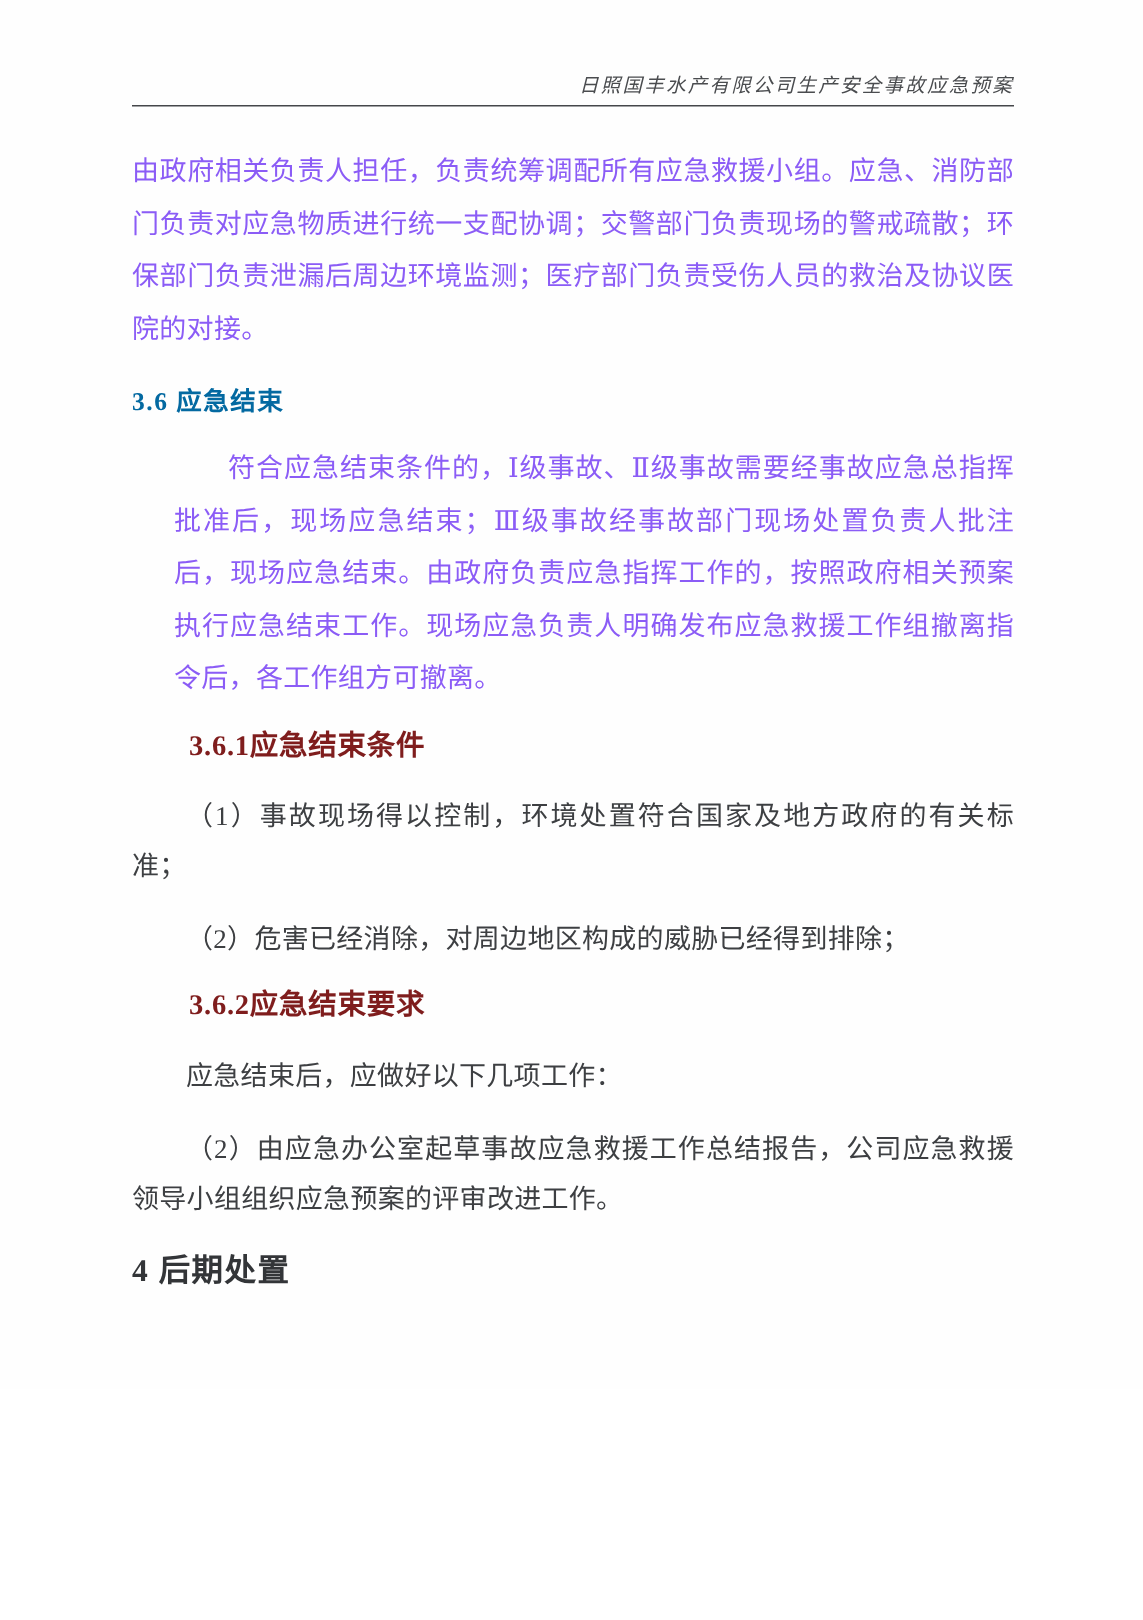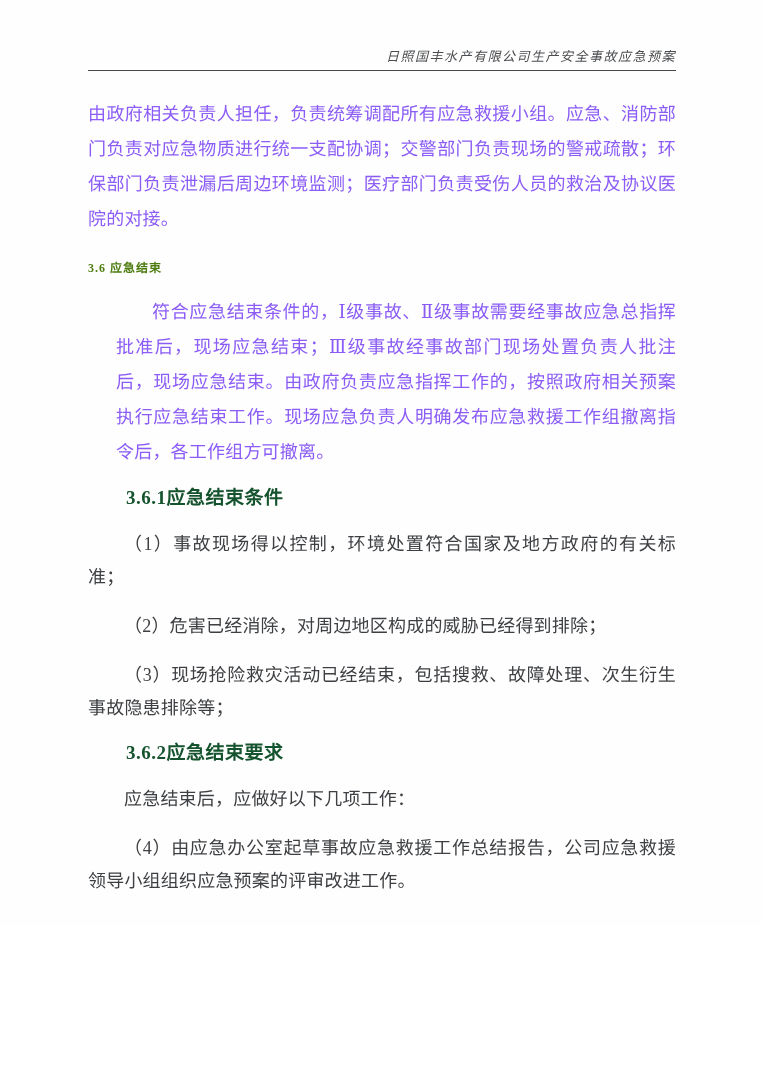--- a/index.html
+++ b/index.html
@@ -59,34 +59,34 @@
     font-size: 18px;
     line-height: 33px;
     text-align: justify;
     text-justify: inter-ideograph;
     letter-spacing: 0.2px;
     text-indent: 2em;
     color: #3d3f42;
   }
   h2.sec-heading {
     margin: 17px 0 13px 0;
-    font-size: 12px;
+    font-size: 17px;
     line-height: 28px;
     font-weight: bold;
     letter-spacing: 1px;
-    color: #4d7c0f;
+    color: #0369a1;
   }
   h3.sub-heading {
     margin: 14px 0 2px 0;
     font-size: 19px;
     line-height: 28px;
     font-weight: bold;
     letter-spacing: 0.5px;
     text-indent: 2em;
-    color: #14532d;
+    color: #7f1d1d;
   }
   h2.sec-heading-last {
     margin: 16px 0 0 0;
     font-size: 21px;
     line-height: 30px;
     font-weight: bold;
     letter-spacing: 1px;
     color: #333538;
   }
   .intro-line { margin-bottom: 5px; line-height: 33px; }
@@ -115,29 +115,29 @@
     <h2 class="sec-heading">3.6 应急结束</h2>
 
     <p class="body-par indent">符合应急结束条件的，Ⅰ级事故、Ⅱ级事故需要经事故应急总指挥批准后，现场应急结束；Ⅲ级事故经事故部门现场处置负责人批注后，现场应急结束。由政府负责应急指挥工作的，按照政府相关预案执行应急结束工作。现场应急负责人明确发布应急救援工作组撤离指令后，各工作组方可撤离。</p>
 
     <h3 class="sub-heading">3.6.1应急结束条件</h3>
 
     <p class="list-item">（1）事故现场得以控制，环境处置符合国家及地方政府的有关标准；</p>
 
     <p class="list-item">（2）危害已经消除，对周边地区构成的威胁已经得到排除；</p>
 
-    <p class="list-item">（3）现场抢险救灾活动已经结束，包括搜救、故障处理、次生衍生事故隐患排除等；</p>
 
 
     <h3 class="sub-heading">3.6.2应急结束要求</h3>
 
     <p class="list-item intro-line">应急结束后，应做好以下几项工作：</p>
 
 
 
-    <p class="list-item">（4）由应急办公室起草事故应急救援工作总结报告，公司应急救援领导小组组织应急预案的评审改进工作。</p>
+    <p class="list-item">（2）由应急办公室起草事故应急救援工作总结报告，公司应急救援领导小组组织应急预案的评审改进工作。</p>
 
+    <h2 class="sec-heading-last">4 后期处置</h2>
 
   </div>
 
   <div class="page-number">29</div>
 
 </div>
 
 </body></html>

